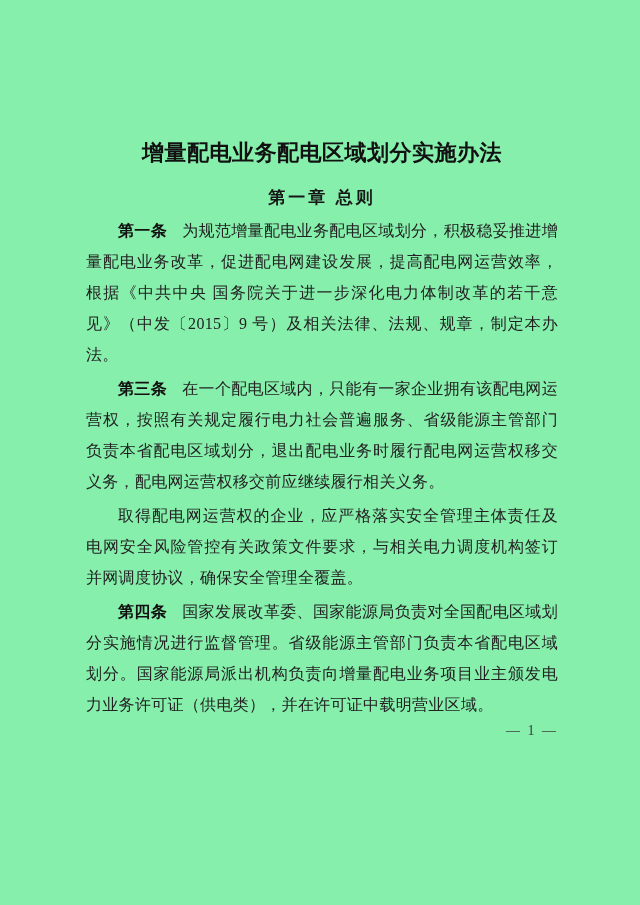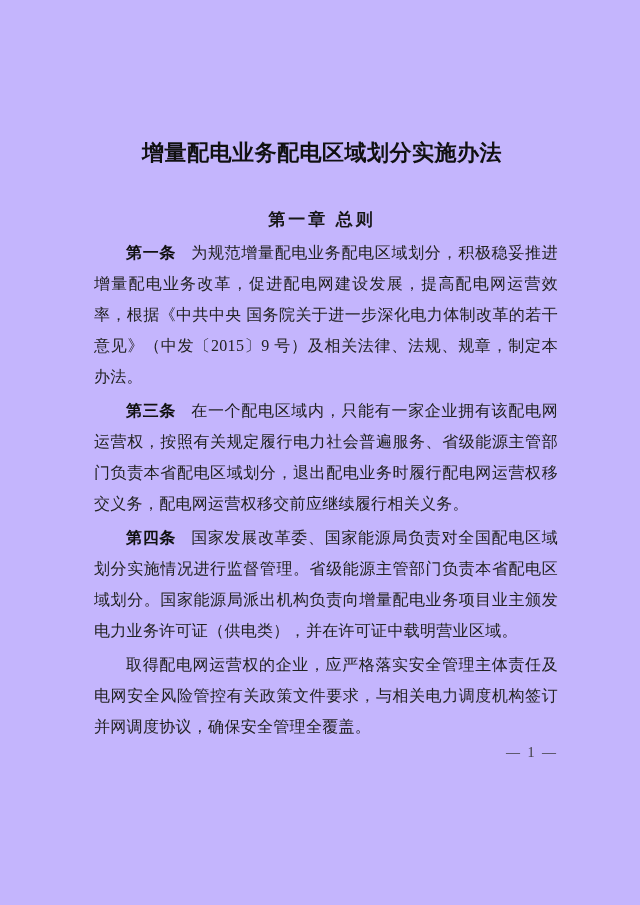--- a/index.html
+++ b/index.html
@@ -4,52 +4,52 @@
 <style>
   html, body {
     margin: 0;
     padding: 0;
     background: #ffffff;
   }
   .page {
     position: relative;
     width: 640px;
     height: 905px;
-    background: #c4b5fd;
+    background: #86efac;
     color: #1c1c1c;
     box-sizing: border-box;
     padding: 141px 82px 0 86px;
     font-family: "Liberation Serif", "DejaVu Serif", serif;
     overflow: hidden;
   }
   h1.doc-title {
     margin: 0;
     text-align: center;
     font-family: "Liberation Sans", "DejaVu Sans", sans-serif;
     font-weight: bold;
     font-size: 22px;
     line-height: 23px;
     letter-spacing: 0.5px;
     color: #111111;
   }
   h2.chapter {
-    margin: 47px 0 0 0;
+    margin: 25px 0 0 0;
     text-align: center;
     font-family: "Liberation Sans", "DejaVu Sans", sans-serif;
     font-weight: bold;
     font-size: 17px;
     line-height: 17px;
     letter-spacing: 3px;
     color: #161616;
   }
   .content {
     margin-top: 9px;
   }
   .content p {
-    margin: 0 0 3px 8px;
+    margin: 0 0 3px 0;
     font-size: 16px;
     line-height: 31px;
     letter-spacing: 0.3px;
     text-align: justify;
     text-indent: 2em;
     color: #222222;
   }
   .content p b.art-label {
     font-family: "Liberation Sans", "DejaVu Sans", sans-serif;
     font-weight: bold;
@@ -77,21 +77,21 @@
 
   <h2 class="chapter">第一章 总则</h2>
 
   <div class="content">
 
     <p><b class="art-label">第一条</b><span>为规范增量配电业务配电区域划分，积极稳妥推进增量配电业务改革，促进配电网建设发展，提高配电网运营效率，根据《中共中央 国务院关于进一步深化电力体制改革的若干意见》（中发〔2015〕9 号）及相关法律、法规、规章，制定本办法。</span></p>
 
 
     <p><b class="art-label">第三条</b><span>在一个配电区域内，只能有一家企业拥有该配电网运营权，按照有关规定履行电力社会普遍服务、省级能源主管部门负责本省配电区域划分，退出配电业务时履行配电网运营权移交义务，配电网运营权移交前应继续履行相关义务。</span></p>
 
+    <p><b class="art-label"></b><span>取得配电网运营权的企业，应严格落实安全管理主体责任及电网安全风险管控有关政策文件要求，与相关电力调度机构签订并网调度协议，确保安全管理全覆盖。</span></p>
+
     <p><b class="art-label">第四条</b><span>国家发展改革委、国家能源局负责对全国配电区域划分实施情况进行监督管理。省级能源主管部门负责本省配电区域划分。国家能源局派出机构负责向增量配电业务项目业主颁发电力业务许可证（供电类），并在许可证中载明营业区域。</span></p>
-
-    <p><b class="art-label"></b><span>取得配电网运营权的企业，应严格落实安全管理主体责任及电网安全风险管控有关政策文件要求，与相关电力调度机构签订并网调度协议，确保安全管理全覆盖。</span></p>
 
   </div>
 
   <div class="footer">— 1 —</div>
 
 </div>
 
 </body></html>

